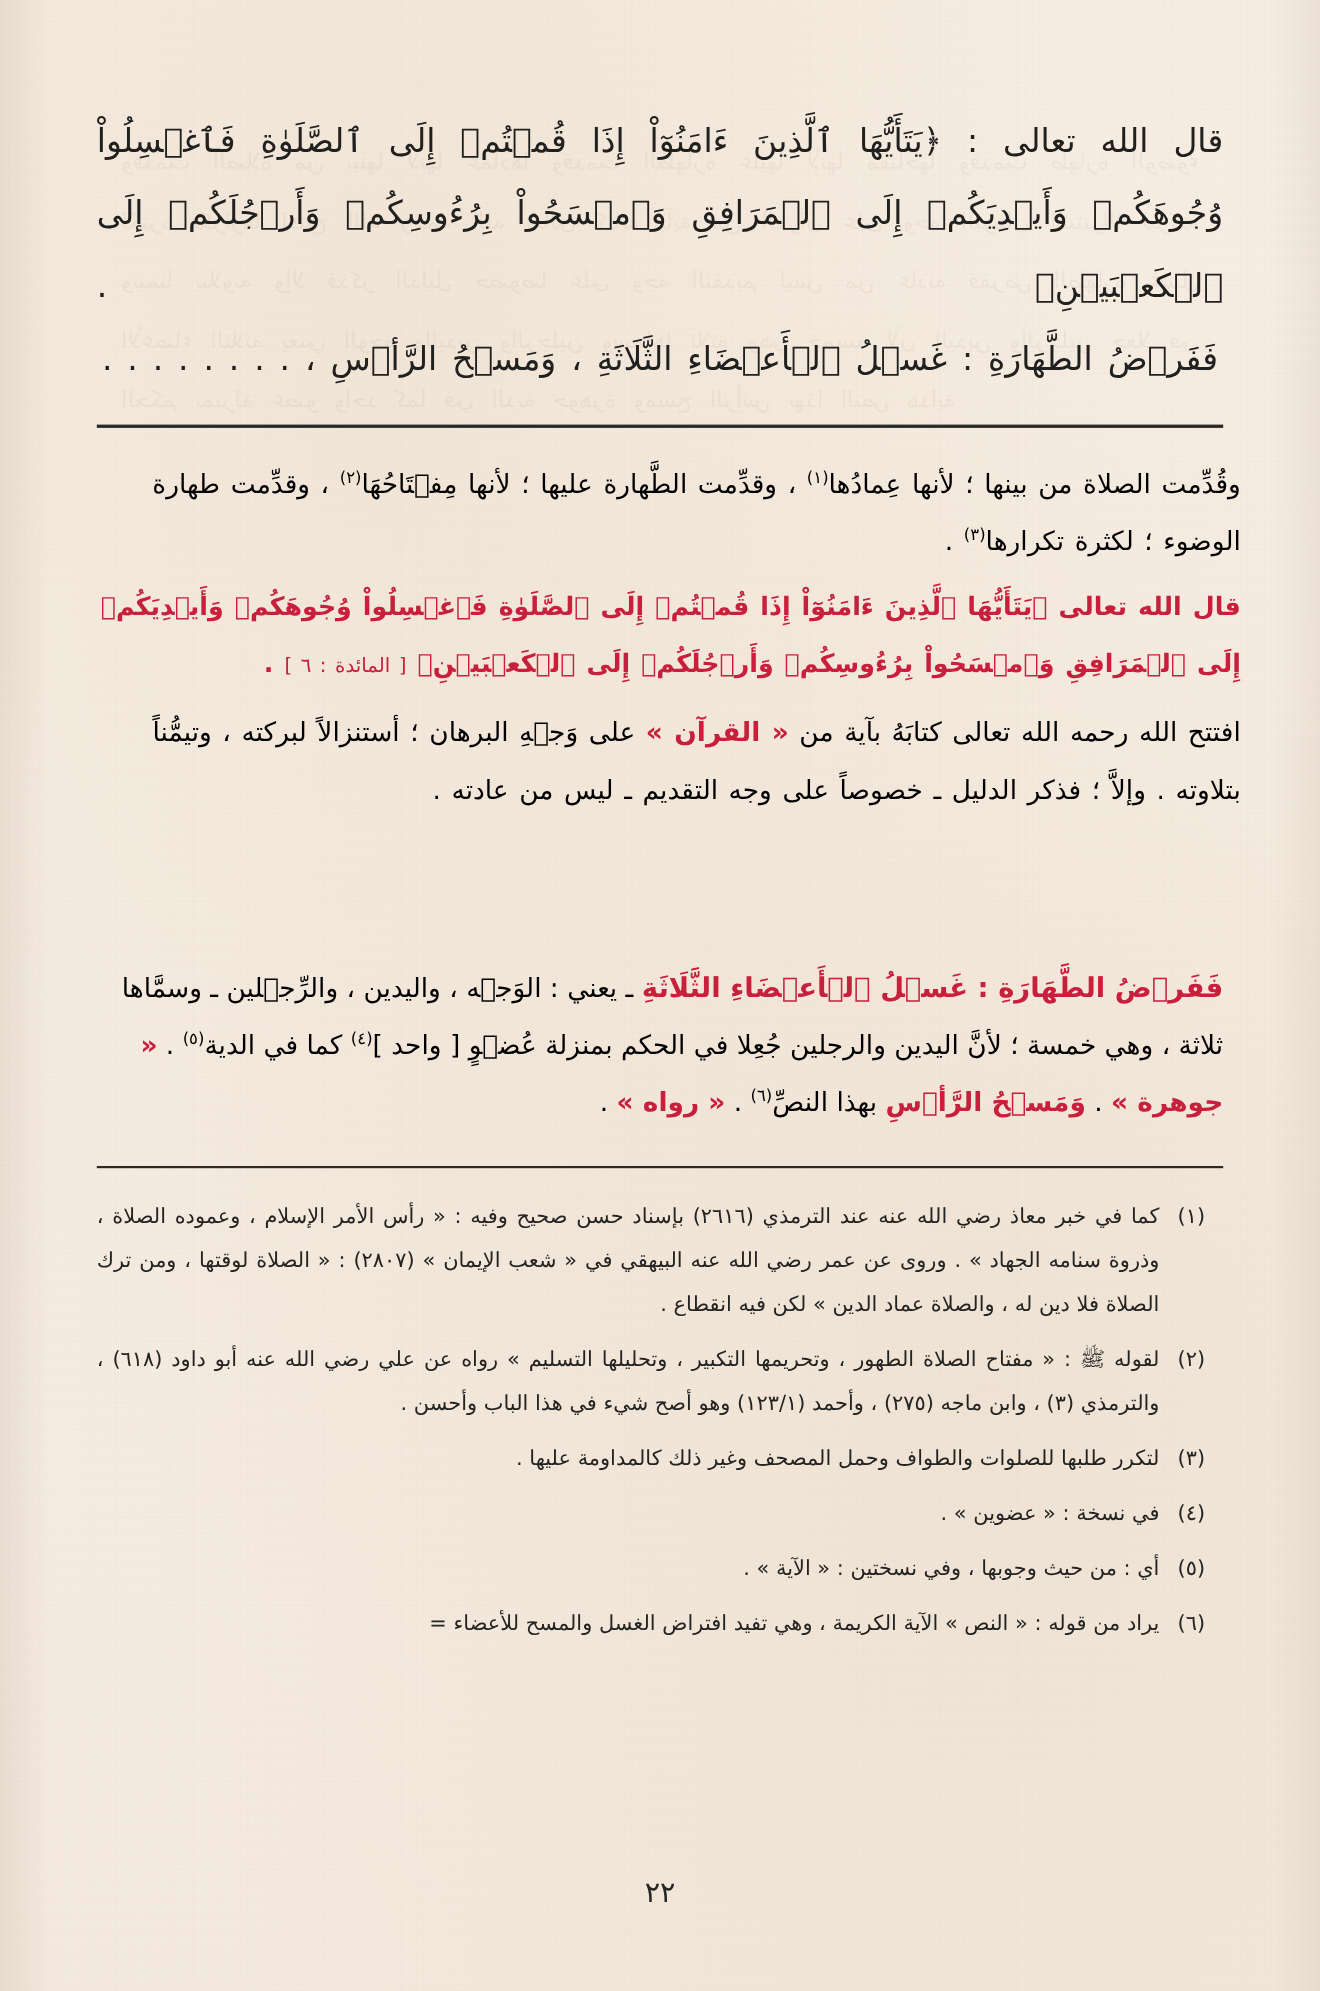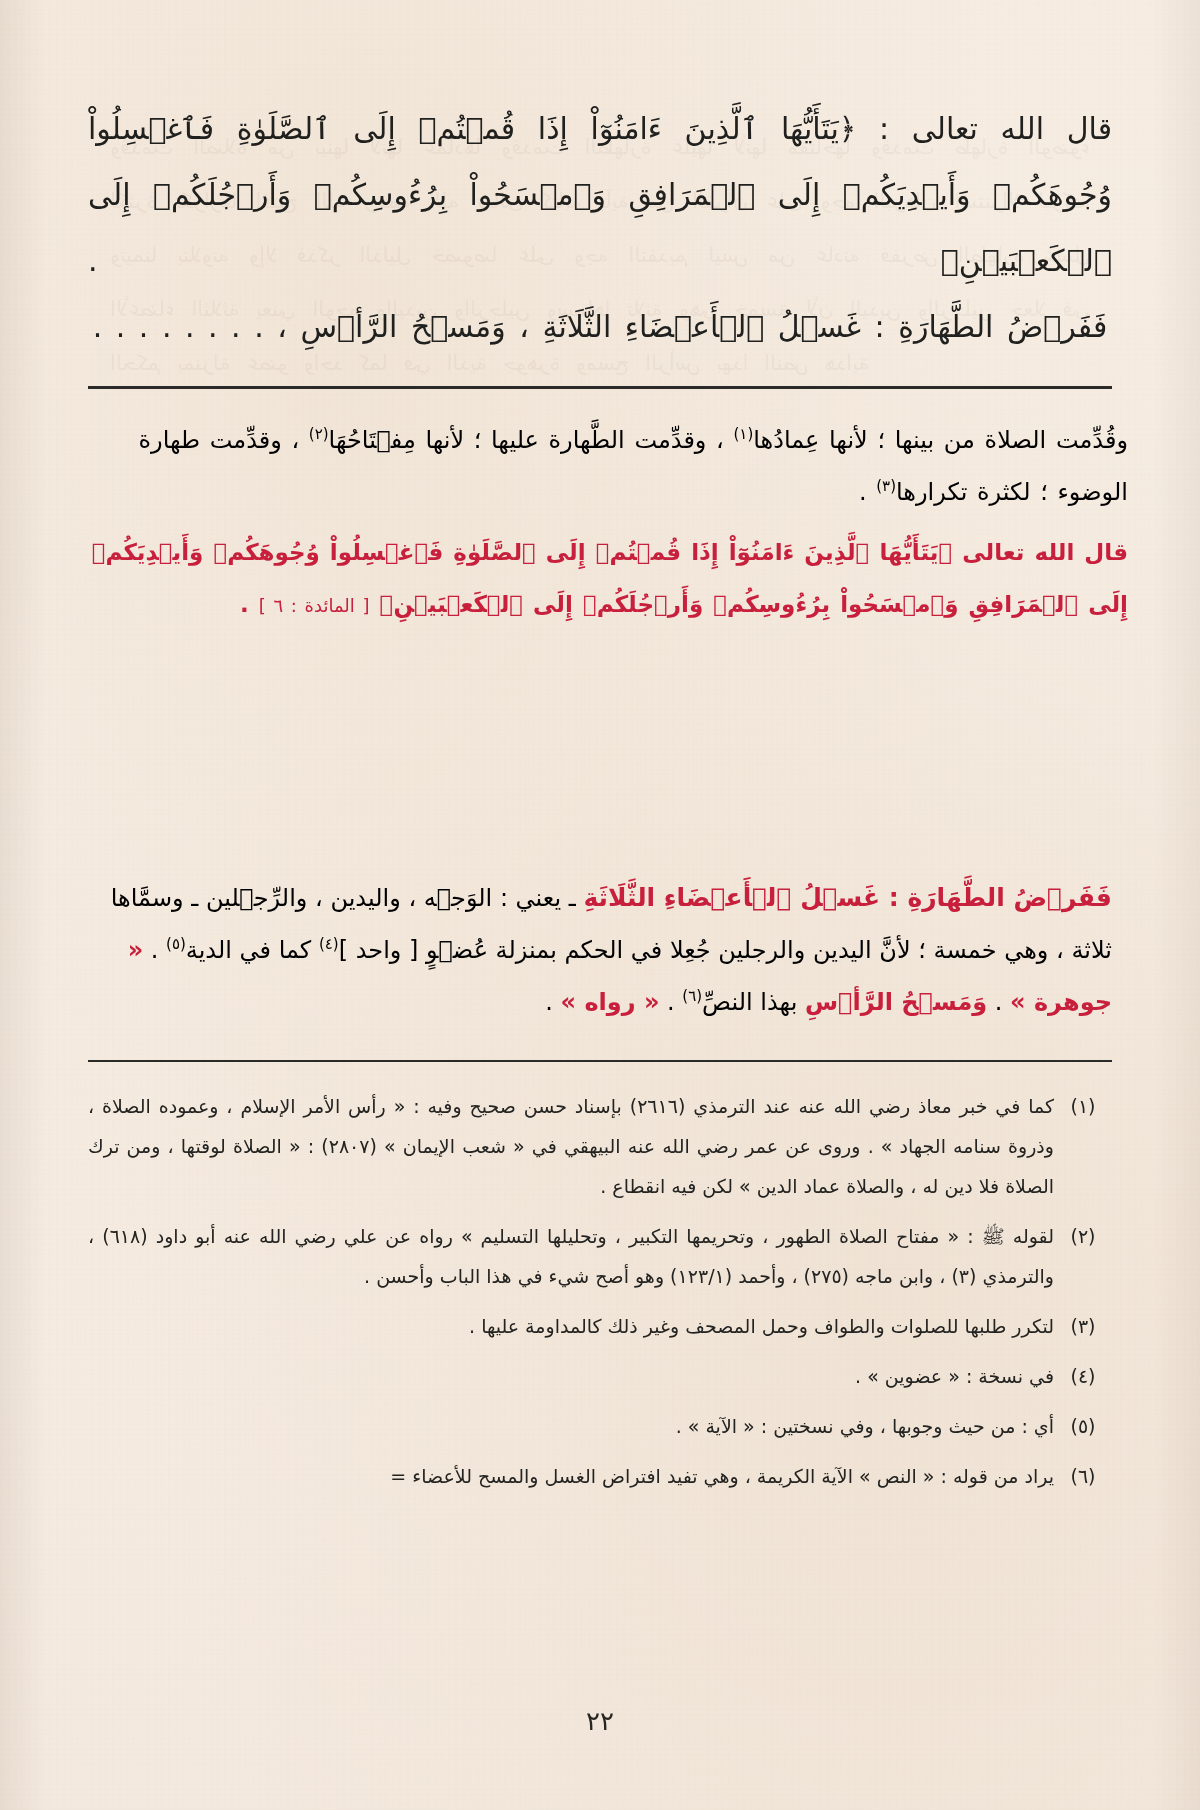--- a/index.html
+++ b/index.html
@@ -202,20 +202,23 @@
       <p class="para">
         <span>وقُدِّمت الصلاة من بينها ؛ لأنها عِمادُها</span><span class="sup">(١)</span><span> ، وقدِّمت الطَّهارة عليها ؛ لأنها مِفۡتَاحُهَا</span><span class="sup">(٢)</span><span> ، وقدِّمت طهارة الوضوء ؛ لكثرة تكرارها</span><span class="sup">(٣)</span><span> .</span>
       </p>
 
       <p class="para ayah-block">
         <span>قال الله تعالى</span>
         <span>﴿يَتَأَيُّهَا ٱلَّذِينَ ءَامَنُوٓاْ إِذَا قُمۡتُمۡ إِلَى ٱلصَّلَوٰةِ فَٱغۡسِلُواْ وُجُوهَكُمۡ وَأَيۡدِيَكُمۡ إِلَى ٱلۡمَرَافِقِ وَٱمۡسَحُواْ بِرُءُوسِكُمۡ وَأَرۡجُلَكُمۡ إِلَى ٱلۡكَعۡبَيۡنِ﴾</span>
         <span class="ayah-cite">[ المائدة : ٦ ]</span><span> .</span>
       </p>
 
+      <p class="para">
+        <span>افتتح الله رحمه الله تعالى كتابَهُ بآية من </span><span class="redbold">« القرآن »</span><span> على وَجۡهِ البرهان ؛ أستنزالاً لبركته ، وتيمُّناً بتلاوته . وإلاَّ ؛ فذكر الدليل ـ خصوصاً على وجه التقديم ـ ليس من عادته .</span>
+      </p>
     </div>
 
 
     <div class="blk" id="faraid-block">
       <p class="para">
         <span class="bigred">فَفَرۡضُ الطَّهَارَةِ : غَسۡلُ ٱلۡأَعۡضَاءِ الثَّلَاثَةِ</span><span> ـ يعني : الوَجۡه ، واليدين ، والرِّجۡلين ـ</span>
         <span>وسمَّاها ثلاثة ، وهي خمسة ؛ لأنَّ اليدين والرجلين جُعِلا في الحكم بمنزلة عُضۡوٍ</span>
         <span>[ واحد ]</span><span class="sup">(٤)</span><span> كما في الدية</span><span class="sup">(٥)</span><span> . </span><span class="redbold">« جوهرة »</span><span> . </span><span class="redbold">وَمَسۡحُ الرَّأۡسِ</span><span> بهذا النصِّ</span><span class="sup">(٦)</span><span> . </span><span class="redbold">« رواه »</span><span> .</span>
       </p>
     </div>

